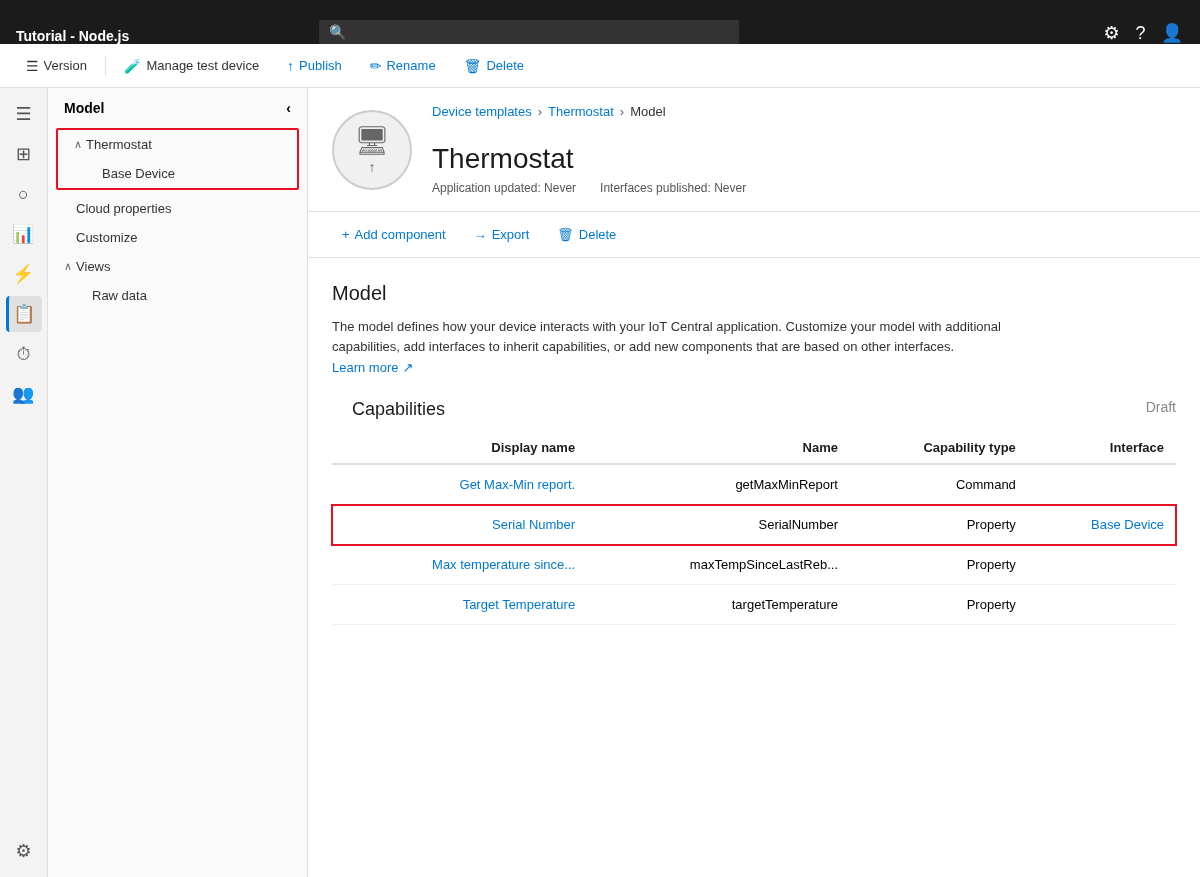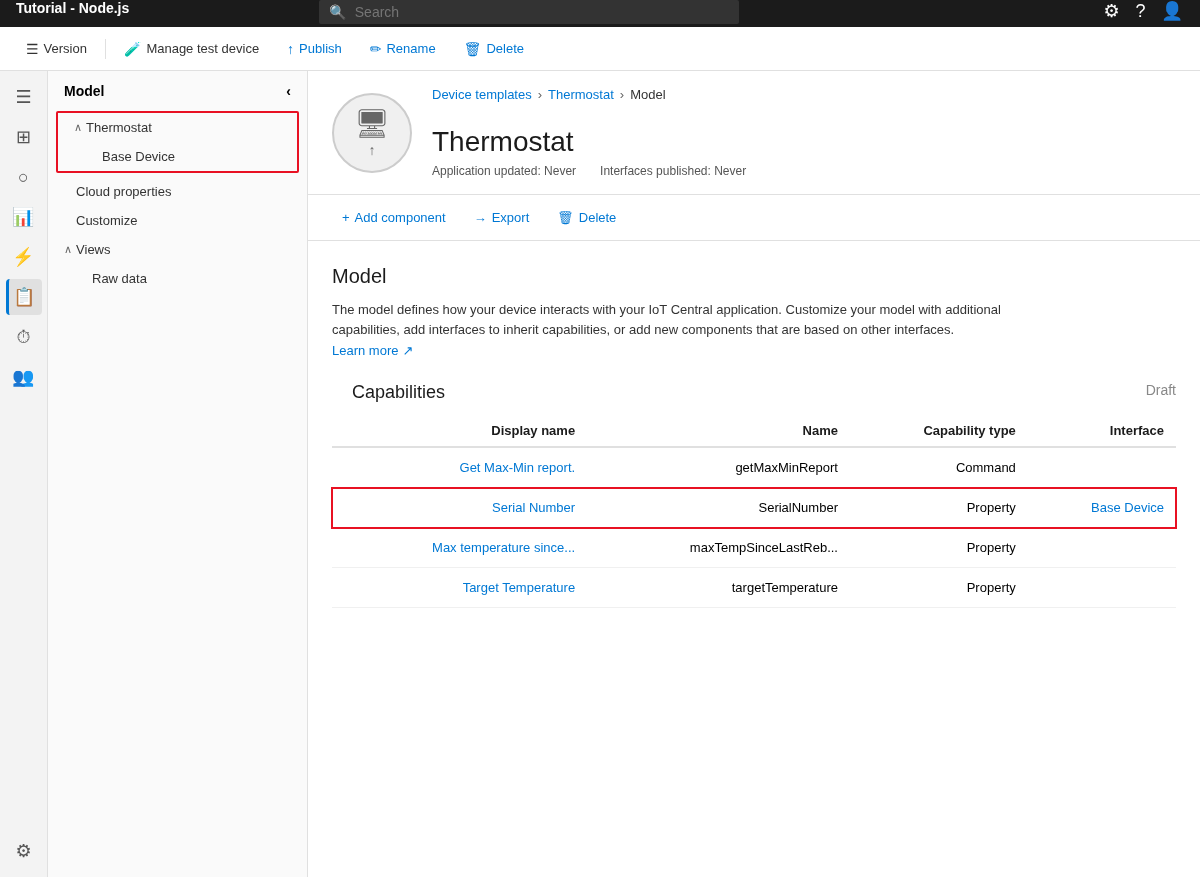--- a/index.html
+++ b/index.html
@@ -1,21 +1,21 @@
 <!DOCTYPE html>
 <html><head>
   <meta charset="utf-8">
   <style>
     * { box-sizing: border-box; margin: 0; padding: 0; }
     body { font-family: 'Segoe UI', Arial, sans-serif; font-size: 14px; background: #fff; display: flex; flex-direction: column; height: 877px; overflow: hidden; }
 
     
     .topbar {
-      display: flex; align-items: flex-start; background: #1b1b1b; color: #fff;
-      height: 27px; padding: 0 16px; gap: 16px; flex-shrink: 0;
+      display: flex; align-items: flex-end; background: #1b1b1b; color: #fff;
+      height: 44px; padding: 0 16px; gap: 16px; flex-shrink: 0;
     }
     .topbar-title { font-size: 14px; font-weight: 600; color: #fff; white-space: nowrap; }
     .topbar-search {
       flex: 1; max-width: 420px; margin: 0 auto;
       display: flex; align-items: center; background: #333; border-radius: 2px;
       padding: 4px 10px; gap: 8px; color: #ccc;
     }
     .topbar-search input {
       background: transparent; border: none; color: #ccc; font-size: 14px; outline: none; width: 100%;
     }
@@ -125,21 +125,20 @@
     }
     .cap-link { color: #0078d4; cursor: pointer; }
   </style>
 </head>
 <body>
 
 <div class="topbar">
   <span class="topbar-title">Tutorial - Node.js</span>
   <div class="topbar-search">
     <span>🔍</span>
-    <input type="text" placeholder="Search" style="">
   </div>
   <div class="topbar-icons">
     <span class="topbar-icon">⚙</span>
     <span class="topbar-icon">?</span>
     <span class="topbar-icon">👤</span>
   </div>
 </div>
 
 <div class="toolbar">
   <button class="toolbar-btn">

